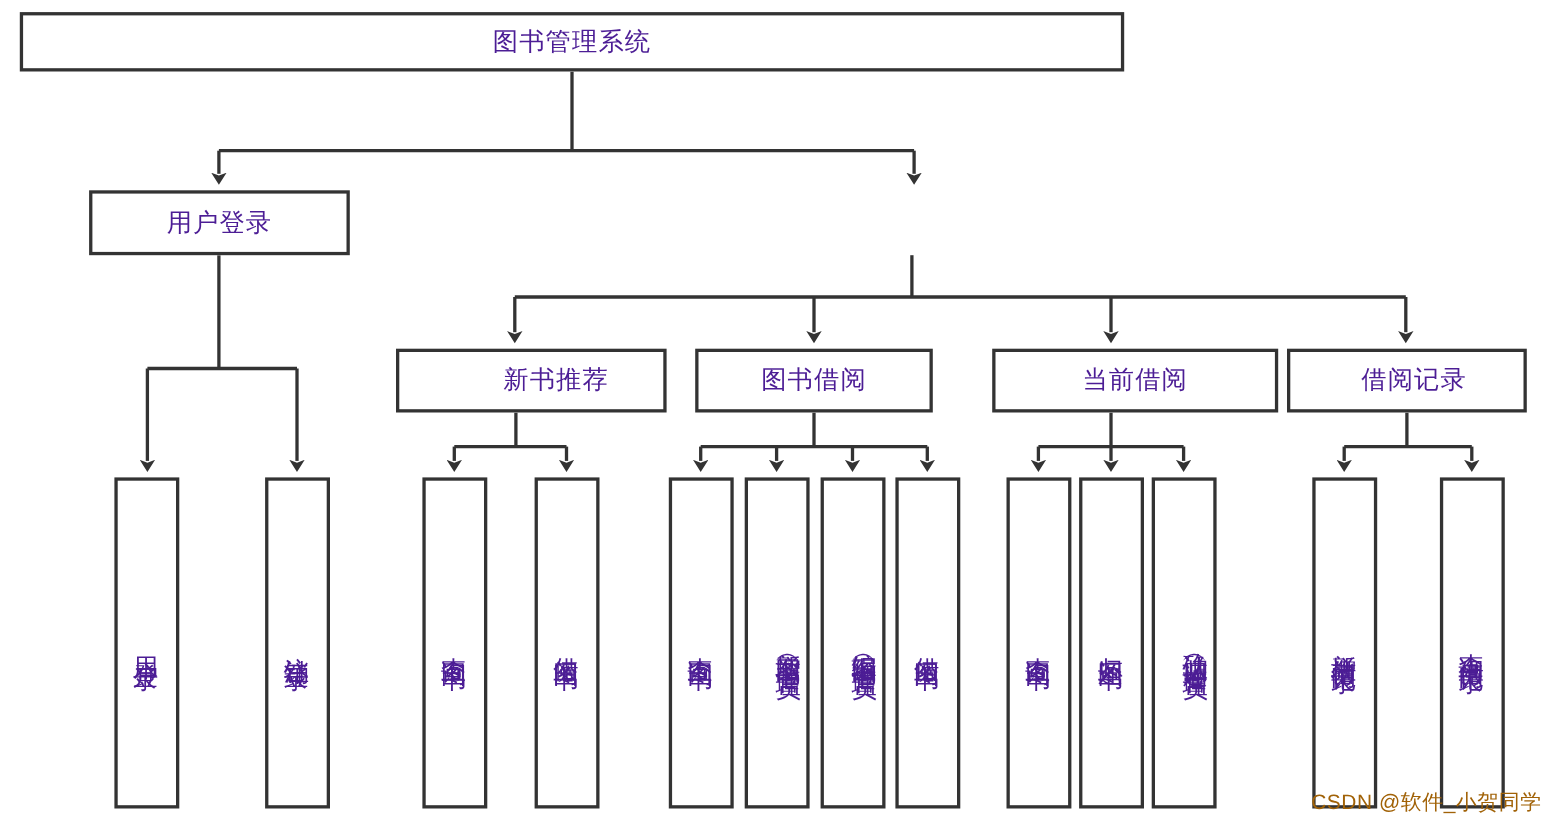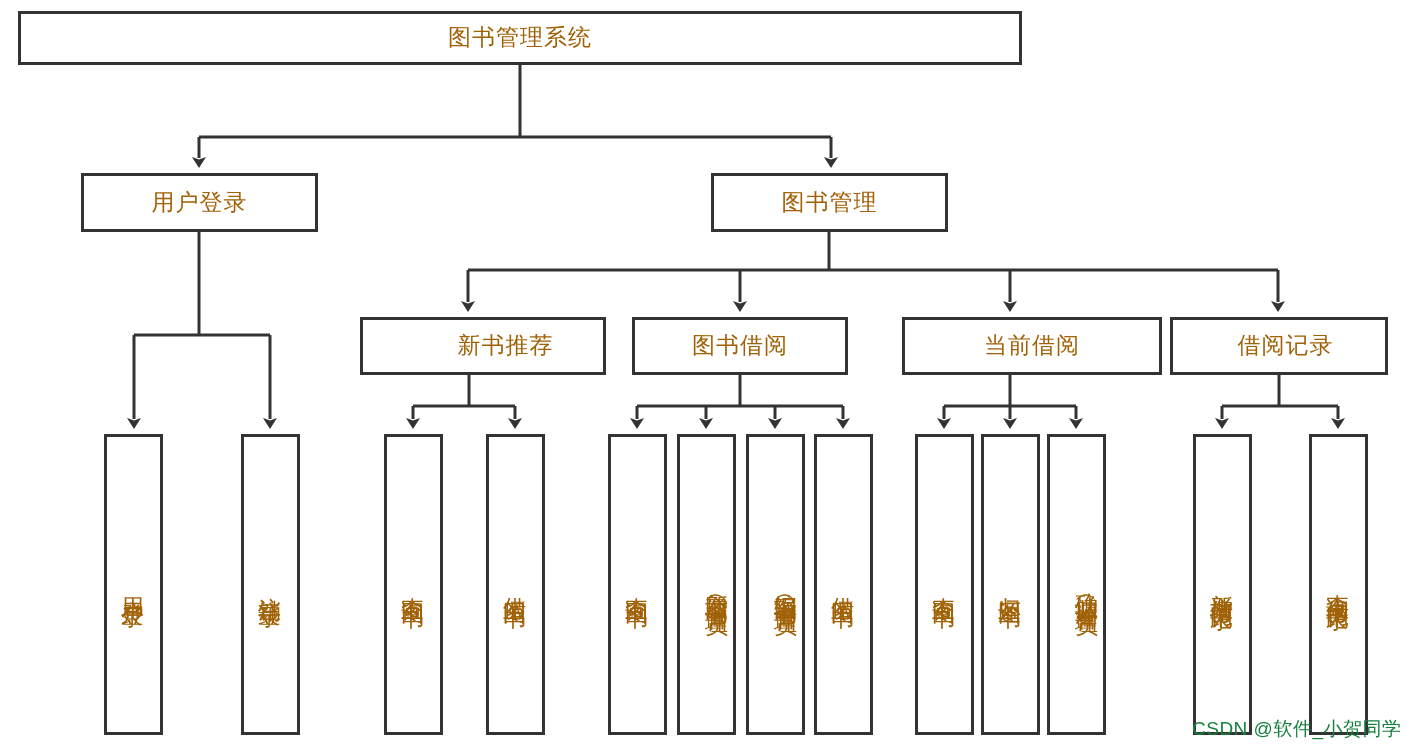--- a/index.html
+++ b/index.html
@@ -26,21 +26,21 @@
     pointer-events: none;
   }
   .node {
     position: absolute;
     box-sizing: border-box;
     border: 3px solid #333333;
     background: #ffffff;
     display: flex;
     align-items: center;
     justify-content: center;
-    color: #a16207;
+    color: #4c1d95;
   }
   .node.horizontal {
     font-size: 23px;
     line-height: 1.1;
     letter-spacing: 1px;
   }
   .node.vertical {
     writing-mode: vertical-rl;
     text-orientation: upright;
     font-size: 23px;
@@ -52,21 +52,21 @@
   .node.vertical.leaf-top {
     align-items: flex-start;
   }
   .node.vertical.leaf-mid {
     align-items: center;
     padding-top: 0;
   }
   .watermark {
     position: absolute;
     font-size: 19px;
-    color: #15803d;
+    color: #a16207;
     white-space: nowrap;
     letter-spacing: 0.5px;
   }
 </style>
 </head>
 <body>
 
 <div id="canvas">
 
   <svg id="edges" viewBox="0 0 1405 747">
@@ -119,23 +119,20 @@
     </g>
   </svg>
 
   <div class="node horizontal" style="left:18px; top:11px; width:1004px; height:54px;">
     <span>图书管理系统</span>
   </div>
 
   <div class="node horizontal" style="left:81px; top:173px; width:237px; height:59px;">
     <span>用户登录</span>
   </div>
-  <div class="node horizontal" style="left:711px; top:173px; width:237px; height:59px;">
-    <span>图书管理</span>
-  </div>
 
   <div class="node horizontal" style="left:360px; top:317px; width:246px; height:58px;padding-left:45px;">
     <span>新书推荐</span>
   </div>
   <div class="node horizontal" style="left:632px; top:317px; width:216px; height:58px;">
     <span>图书借阅</span>
   </div>
   <div class="node horizontal" style="left:902px; top:317px; width:260px; height:58px;">
     <span>当前借阅</span>
   </div>

